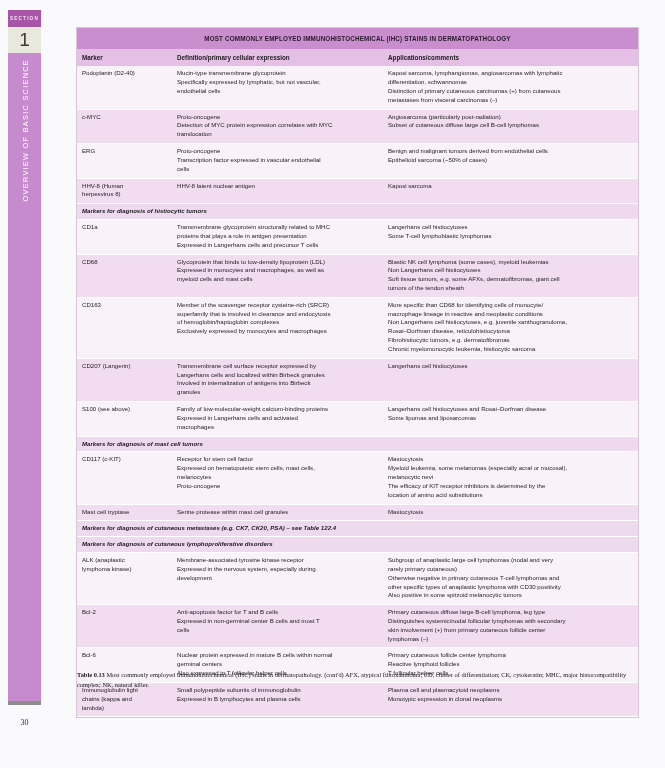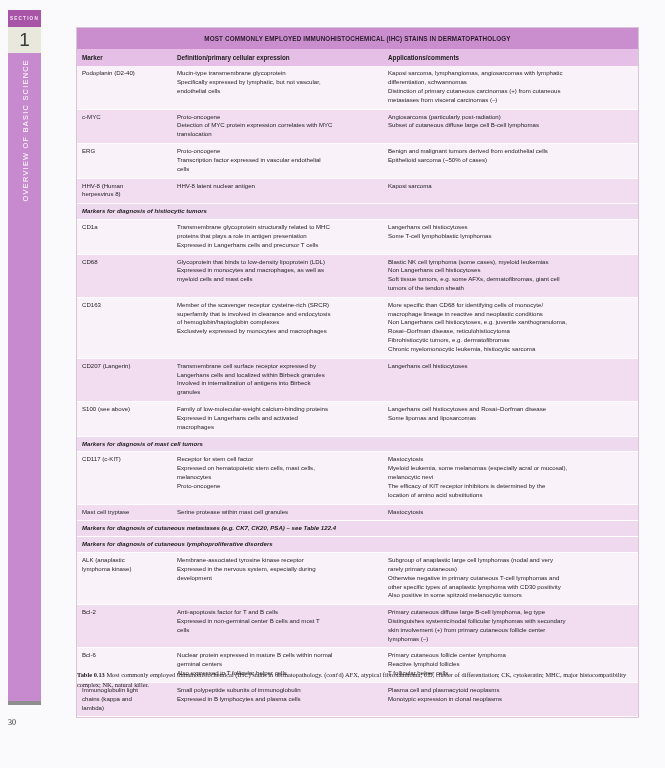--- a/index.html
+++ b/index.html
@@ -82,20 +82,21 @@
     bottom: 0px;
     width: 33px;
     height: 4px;
     background: #8e8e8e;
   }
   .page-number {
     position: absolute;
     left: 8px;
     top: 718px;
     width: 33px;
+    text-align: center;
     font-size: 8px;
     color: #2f2f2f;
     font-family: "Liberation Serif", serif;
   }
 
   
   .watermark {
     position: absolute;
     left: 255px;
     top: 330px;

